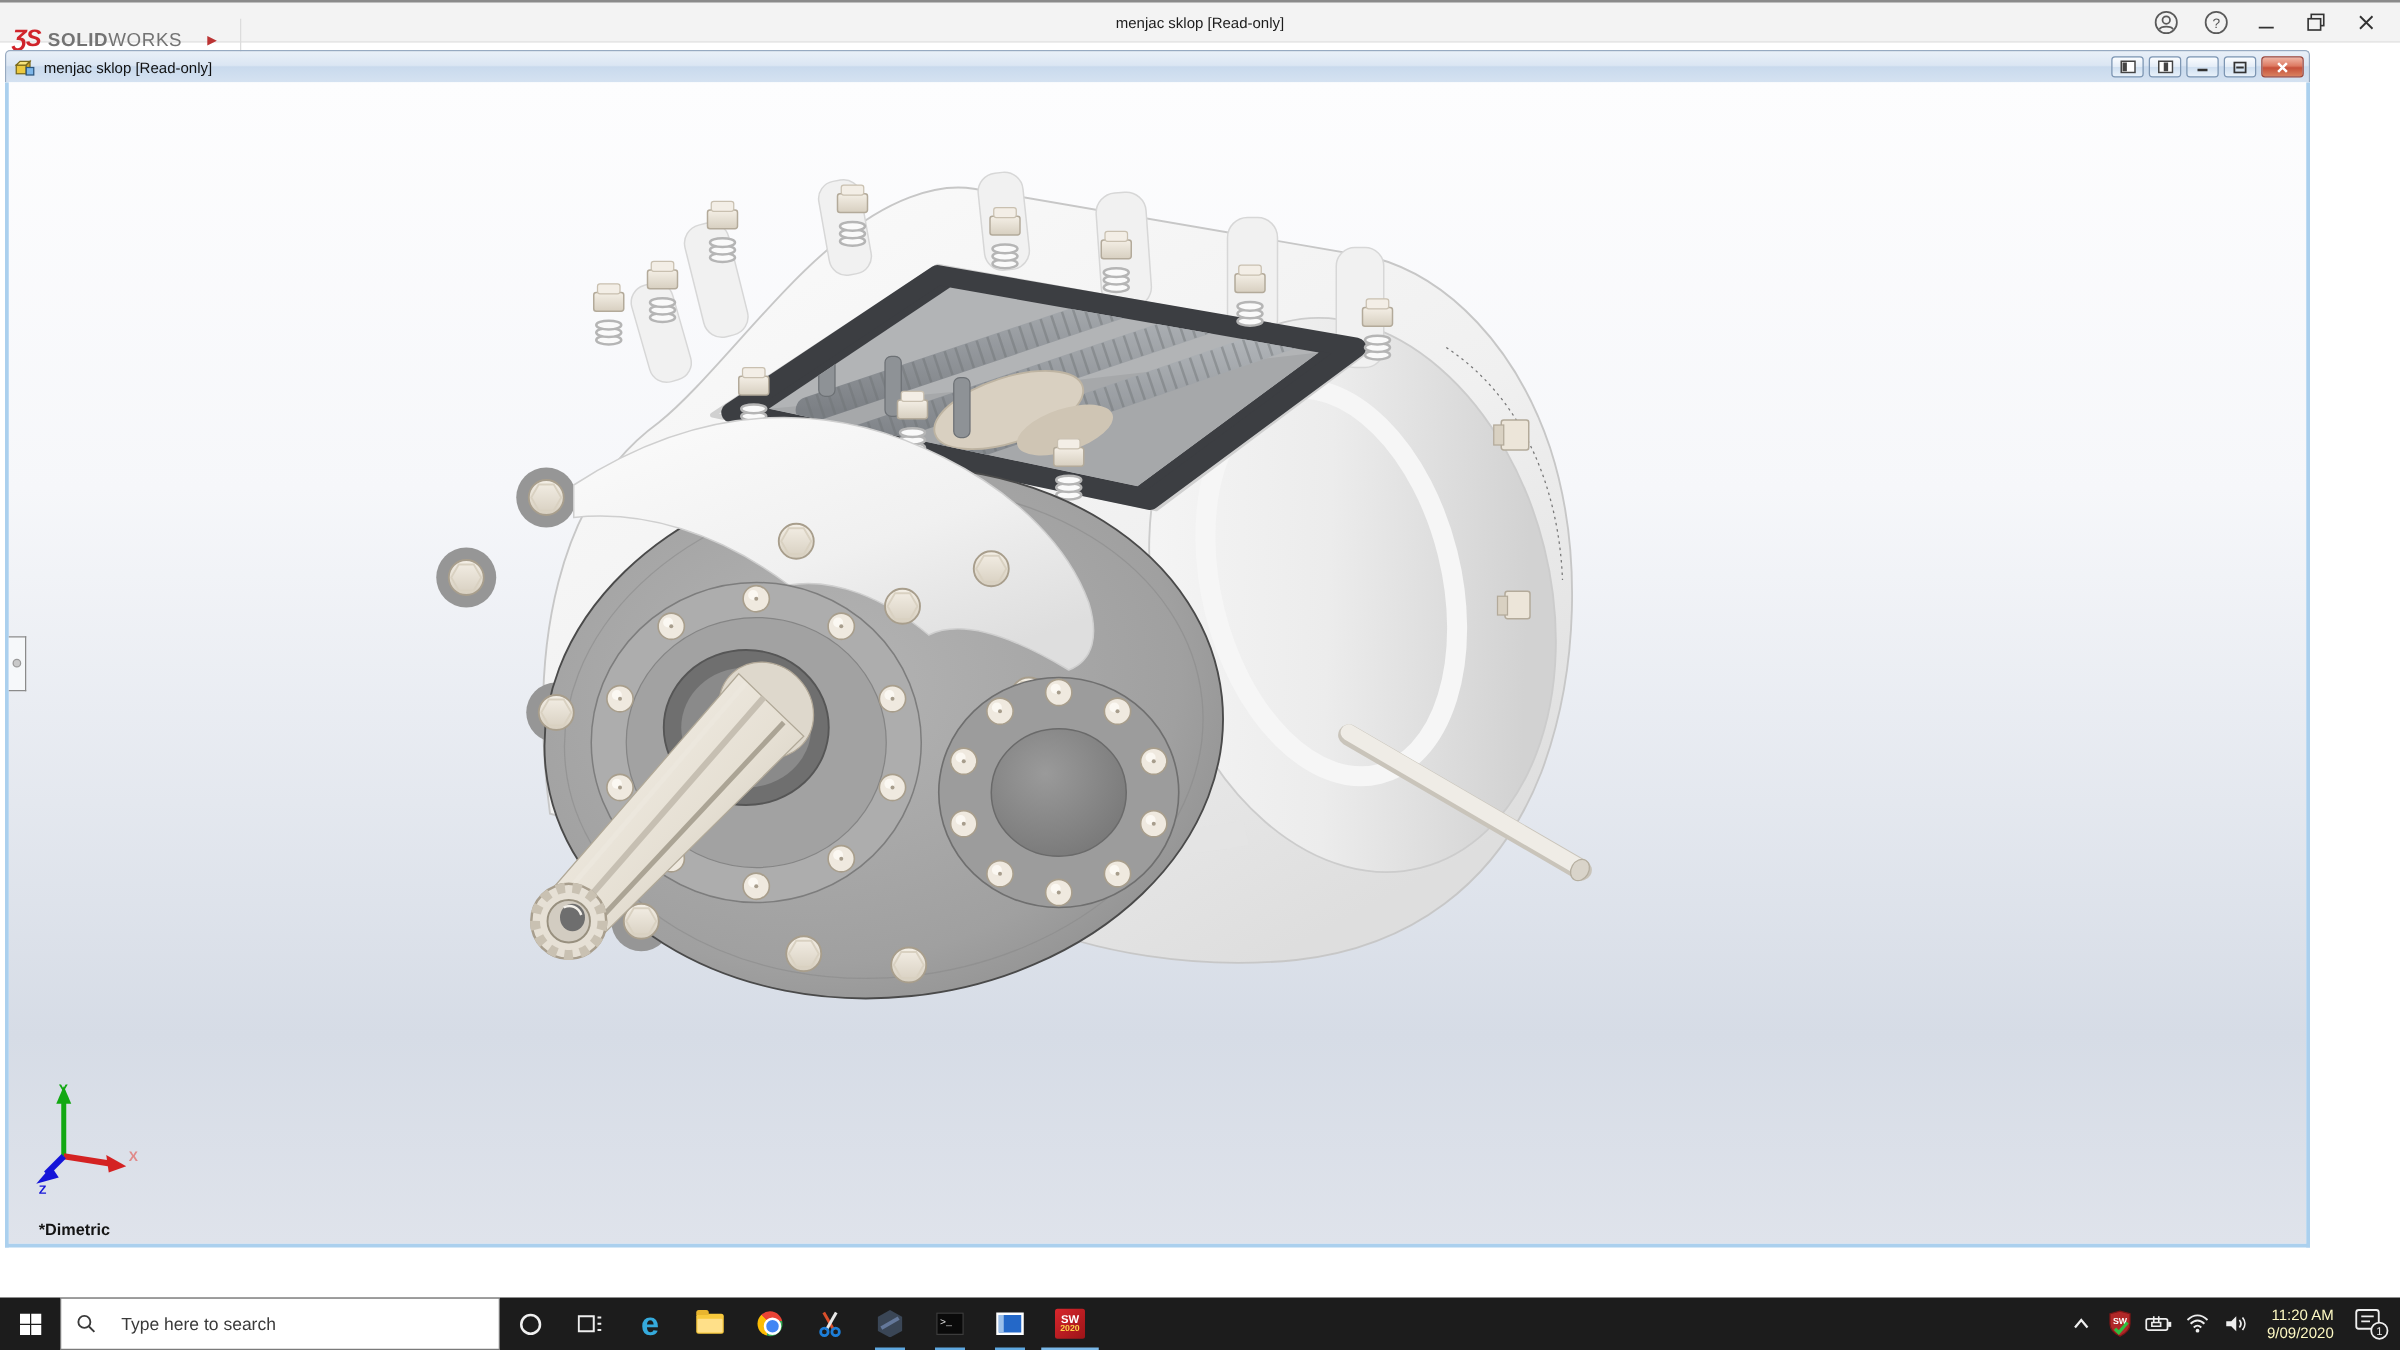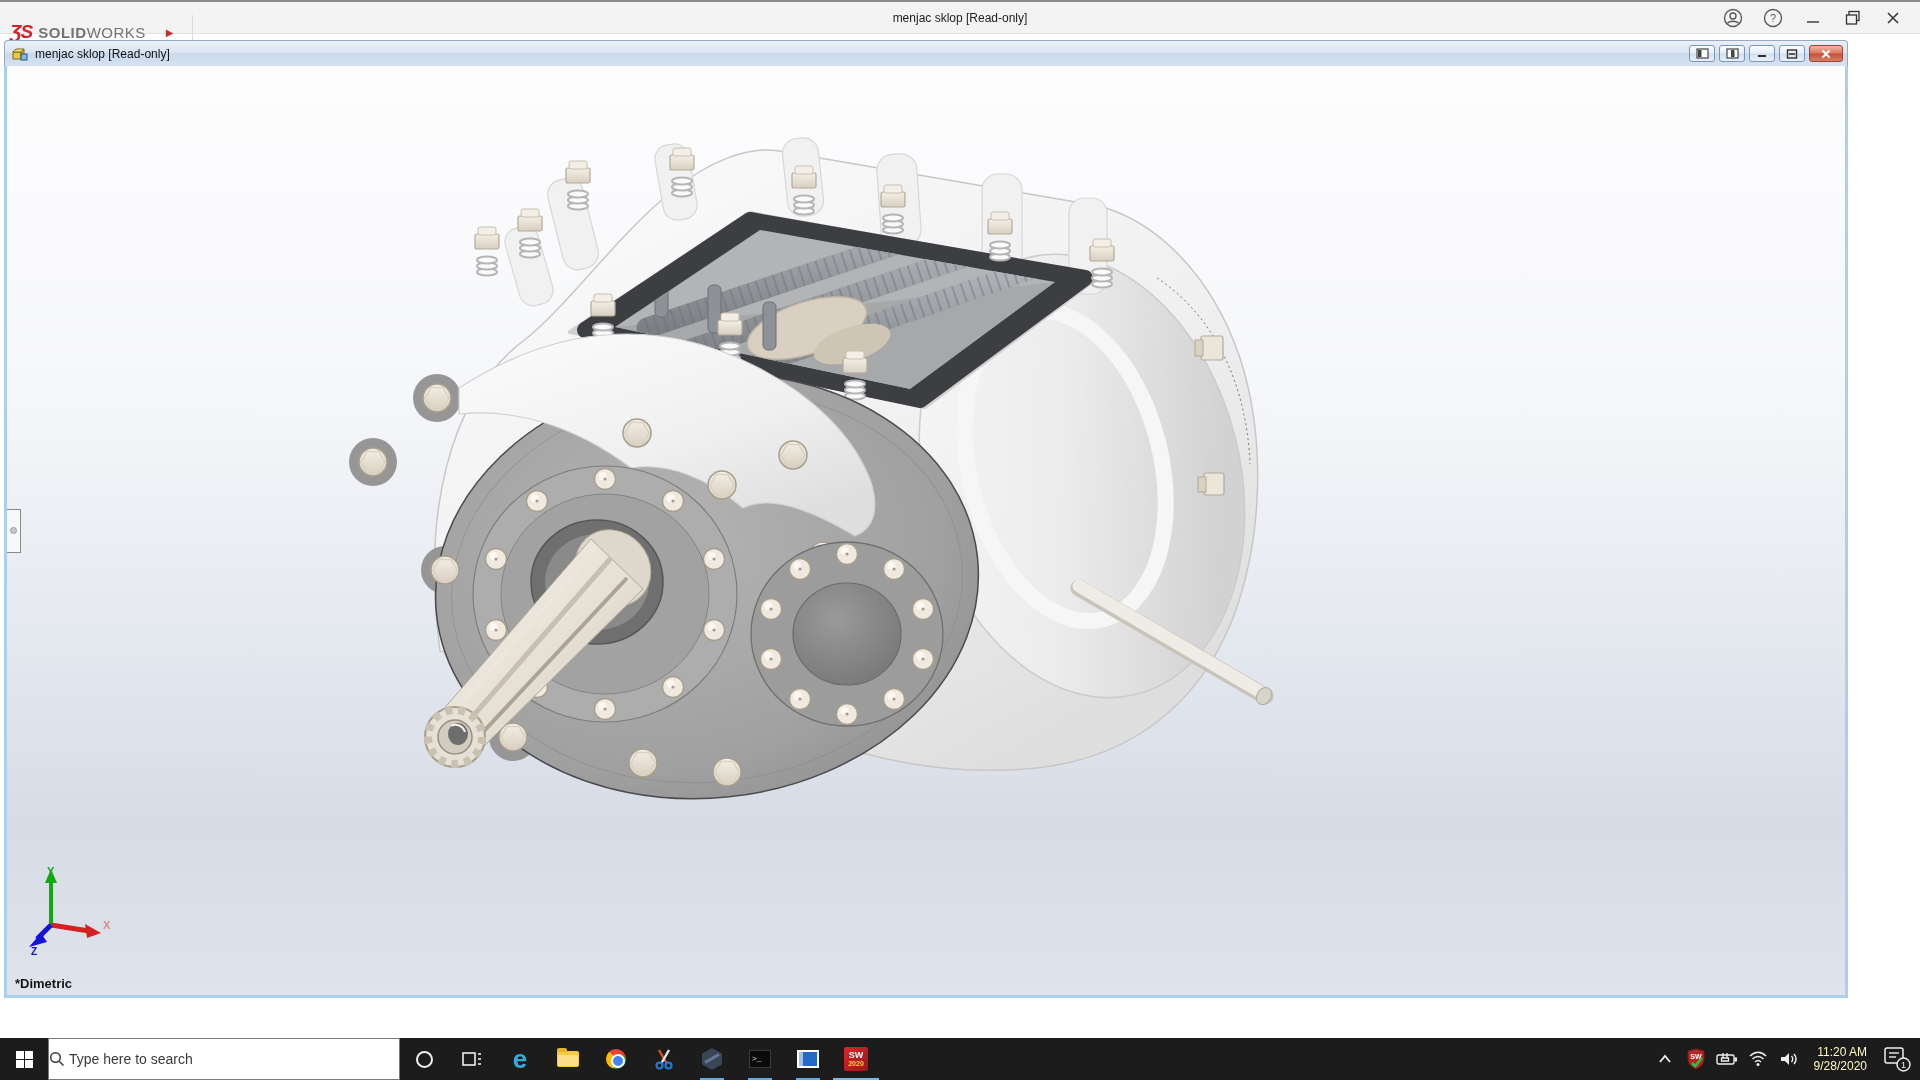--- a/index.html
+++ b/index.html
@@ -39,30 +39,30 @@
   .viewport { position:absolute; left:0; top:26px; width:1844px; height:932px;
     border-left:3px solid #abd0ee; border-right:3px solid #abd0ee; border-bottom:3px solid #abd0ee;
     background:linear-gradient(180deg,#fdfdfe 0%,#f6f7fa 35%,#e4e8ef 62%,#d6dce6 82%,#dfe3eb 100%); }
   .viewport > svg.model { position:absolute; left:0; top:0; }
 
   .pane-tab { position:absolute; left:0px; top:443px; width:14px; height:44px;
     background:#f6f8fa; border:1px solid #8b8b8b; border-left:none; }
   .pane-tab .dot { position:absolute; left:3px; top:17px; width:7px; height:7px; border-radius:50%;
     background:#c9c9c9; border:1px solid #9a9a9a; }
 
-  .view-label { position:absolute; left:8px; bottom:4px; font-size:13px; font-weight:bold; color:#141414; }
+  .view-label { position:absolute; left:24px; bottom:4px; font-size:13px; font-weight:bold; color:#141414; }
   .triad { position:absolute; left:20px; bottom:40px; }
 
   
   .taskbar { position:absolute; left:0; bottom:0; width:1920px; height:42px;
     background:#1c1c1c; display:flex; align-items:stretch; }
   .tb-item { width:48px; display:flex; align-items:center; justify-content:center; position:relative; }
   .tb-item.open::after { content:""; position:absolute; bottom:0; left:12px; right:12px; height:2px; background:#5fa8e0; }
   .tb-item.active::after { left:1px; right:1px; background:#7ab8e8; }
-  .search { width:352px; background:#ffffff; border:1px solid #7a7a7a; display:flex; align-items:center; gap:4px; }
+  .search { width:352px; background:#ffffff; border:1px solid #7a7a7a; display:flex; align-items:center; gap:20px; padding-left:12px; }
   .search span { font-size:14px; color:#3a3a3a; }
   .tray { margin-left:auto; display:flex; align-items:center; gap:7px; padding-right:6px; }
   .tray-icon { width:24px; height:28px; display:flex; align-items:center; justify-content:center; }
   .clock { text-align:right; color:#fef9c3; font-size:12px; line-height:14px; padding:0 6px; }
   .notif { position:relative; width:34px; height:28px; display:flex; align-items:center; justify-content:center; }
 
   
   .win-logo { display:grid; grid-template-columns:8px 8px; grid-template-rows:8px 8px; gap:1px; }
   .win-logo div { background:#ffffff; }
   .cortana-ring { width:17px; height:17px; border:2px solid #f0f0f0; border-radius:50%; }
@@ -499,21 +499,21 @@
       </div>
       <div class="tray-icon">
         <svg width="20" height="16" viewBox="0 0 20 16">
           <polygon points="2,6 6,6 10,2 10,14 6,10 2,10" fill="#eee"></polygon>
           <path d="M12.5 5 C14 6.8 14 9.2 12.5 11" fill="none" stroke="#eee" stroke-width="1.4"></path>
           <path d="M15 3 C17.5 6 17.5 10 15 13" fill="none" stroke="#eee" stroke-width="1.4"></path>
         </svg>
       </div>
       <div class="clock">
         <div>11:20 AM</div>
-        <div>9/28/2020</div>
+        <div>9/09/2020</div>
       </div>
       <div class="notif">
         <svg width="30" height="26" viewBox="0 0 30 26">
           <rect x="3" y="2" width="18" height="15" rx="2" fill="none" stroke="#eee" stroke-width="1.5"></rect>
           <line x1="7" y1="7" x2="17" y2="7" stroke="#eee" stroke-width="1.4"></line>
           <line x1="7" y1="11" x2="14" y2="11" stroke="#eee" stroke-width="1.4"></line>
           <circle cx="21.5" cy="18.5" r="6.5" fill="#1c1c1c" stroke="#eee" stroke-width="1.4"></circle>
           <text x="21.5" y="22" text-anchor="middle" font-size="9" fill="#eee" font-family="Liberation Sans, sans-serif">1</text>
         </svg>
       </div>

